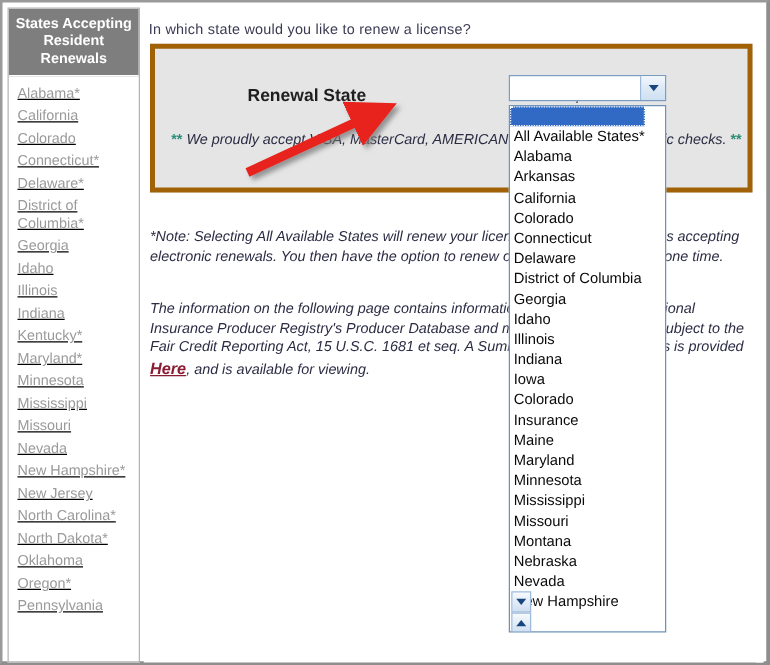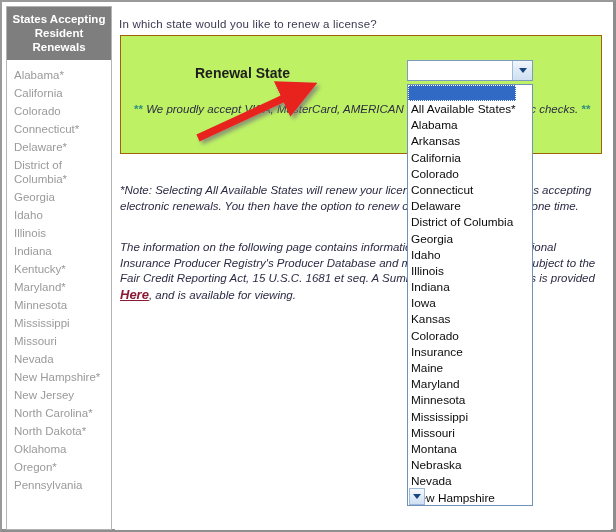--- a/index.html
+++ b/index.html
@@ -48,20 +48,21 @@
     font-size: 11.5px;
     line-height: 14px;
     text-align: center;
     padding: 5px 2px 6px 2px;
     border-bottom: 1px solid #ffffff;
   }
   .sb-list {
     list-style: none;
     margin: 0;
     padding: 5px 0 0 0;
+    text-decoration: underline;
   }
   .sb-item {
     font-size: 11.5px;
     color: #9a9a9a;
     line-height: 14px;
     padding: 2px 0 2px 7px;
     white-space: normal;
   }
 
   
@@ -83,22 +84,22 @@
   }
 
   
   #form-panel {
     position: absolute;
     left: 5px;
     top: 29px;
     width: 482px;
     height: 119px;
     box-sizing: border-box;
-    border: 1px solid #a16207;
-    background: #bef264;
+    border: 4px solid #a16207;
+    background: #e5e5e5;
   }
   #renewal-label {
     position: absolute;
     left: 74px;
     top: 29px;
     font-size: 14px;
     font-weight: bold;
     color: #1e1e1e;
   }
   #required-note {
@@ -344,21 +345,20 @@
           <div class="dd-item">California</div>
           <div class="dd-item">Colorado</div>
           <div class="dd-item">Connecticut</div>
           <div class="dd-item">Delaware</div>
           <div class="dd-item">District of Columbia</div>
           <div class="dd-item">Georgia</div>
           <div class="dd-item">Idaho</div>
           <div class="dd-item">Illinois</div>
           <div class="dd-item">Indiana</div>
           <div class="dd-item">Iowa</div>
-          <div class="dd-item">Kansas</div>
           <div class="dd-item">Colorado</div>
           <div class="dd-item">Insurance</div>
           <div class="dd-item">Maine</div>
           <div class="dd-item">Maryland</div>
           <div class="dd-item">Minnesota</div>
           <div class="dd-item">Mississippi</div>
           <div class="dd-item">Missouri</div>
           <div class="dd-item">Montana</div>
           <div class="dd-item">Nebraska</div>
           <div class="dd-item">Nevada</div>

